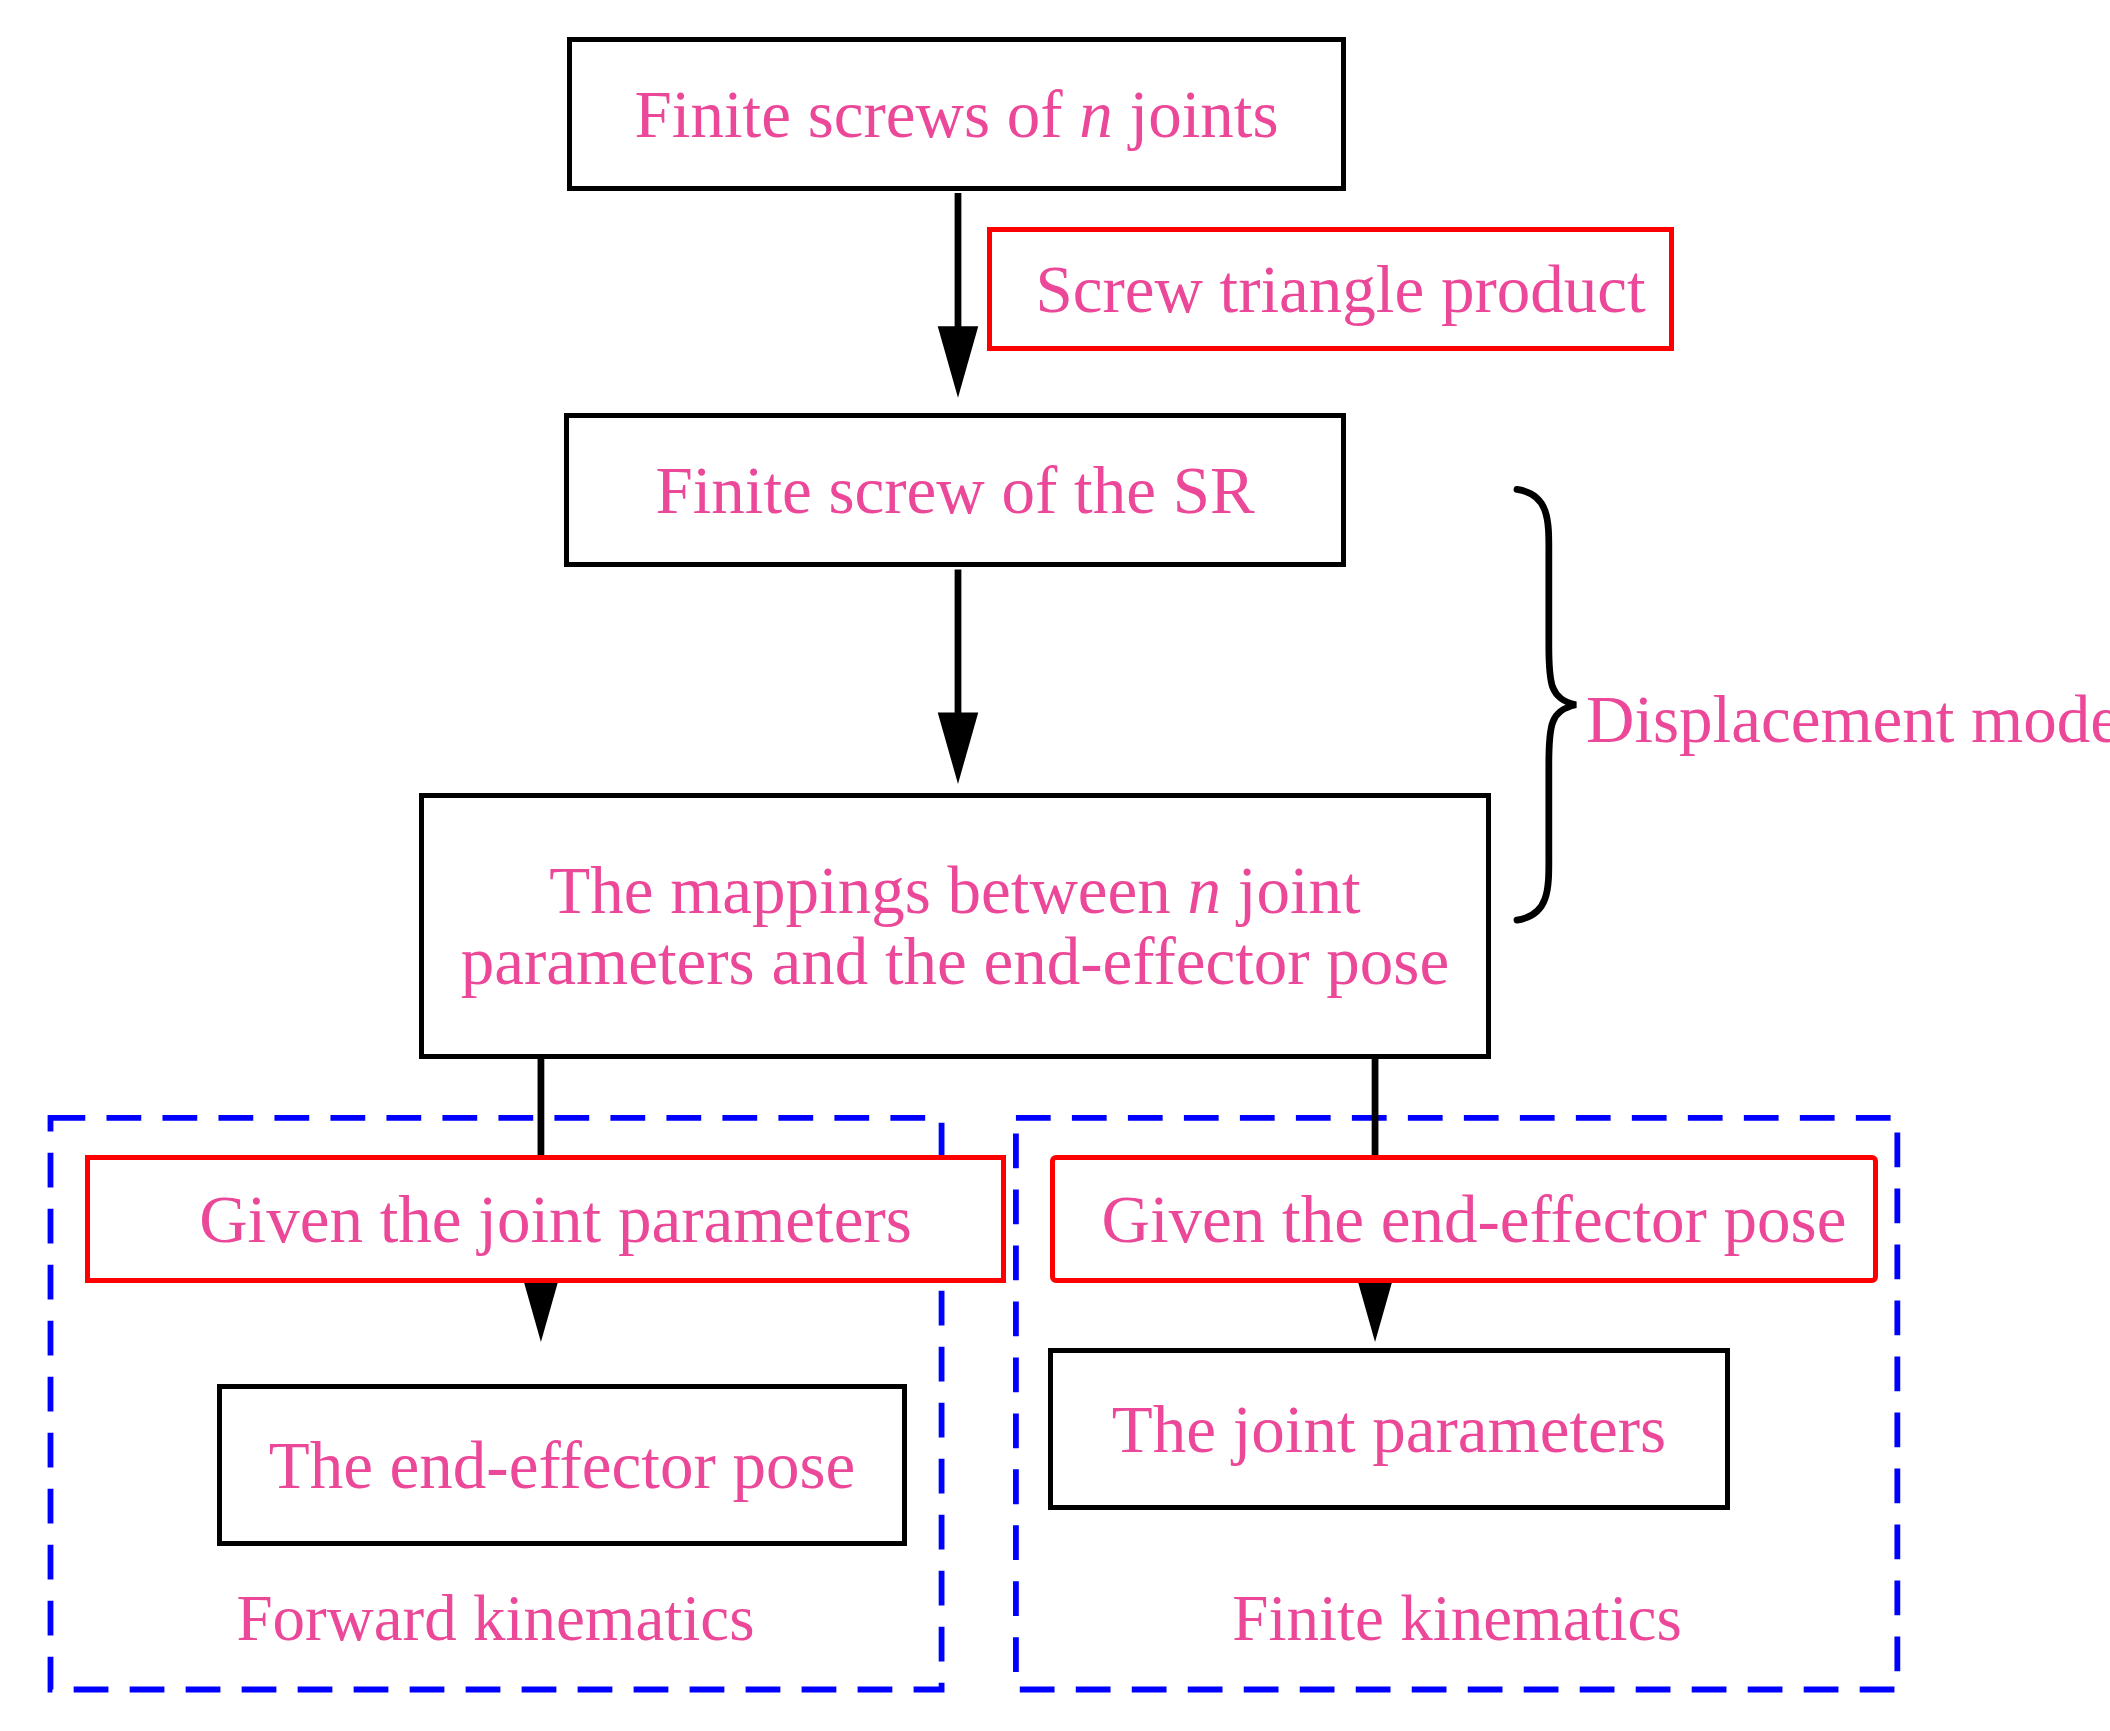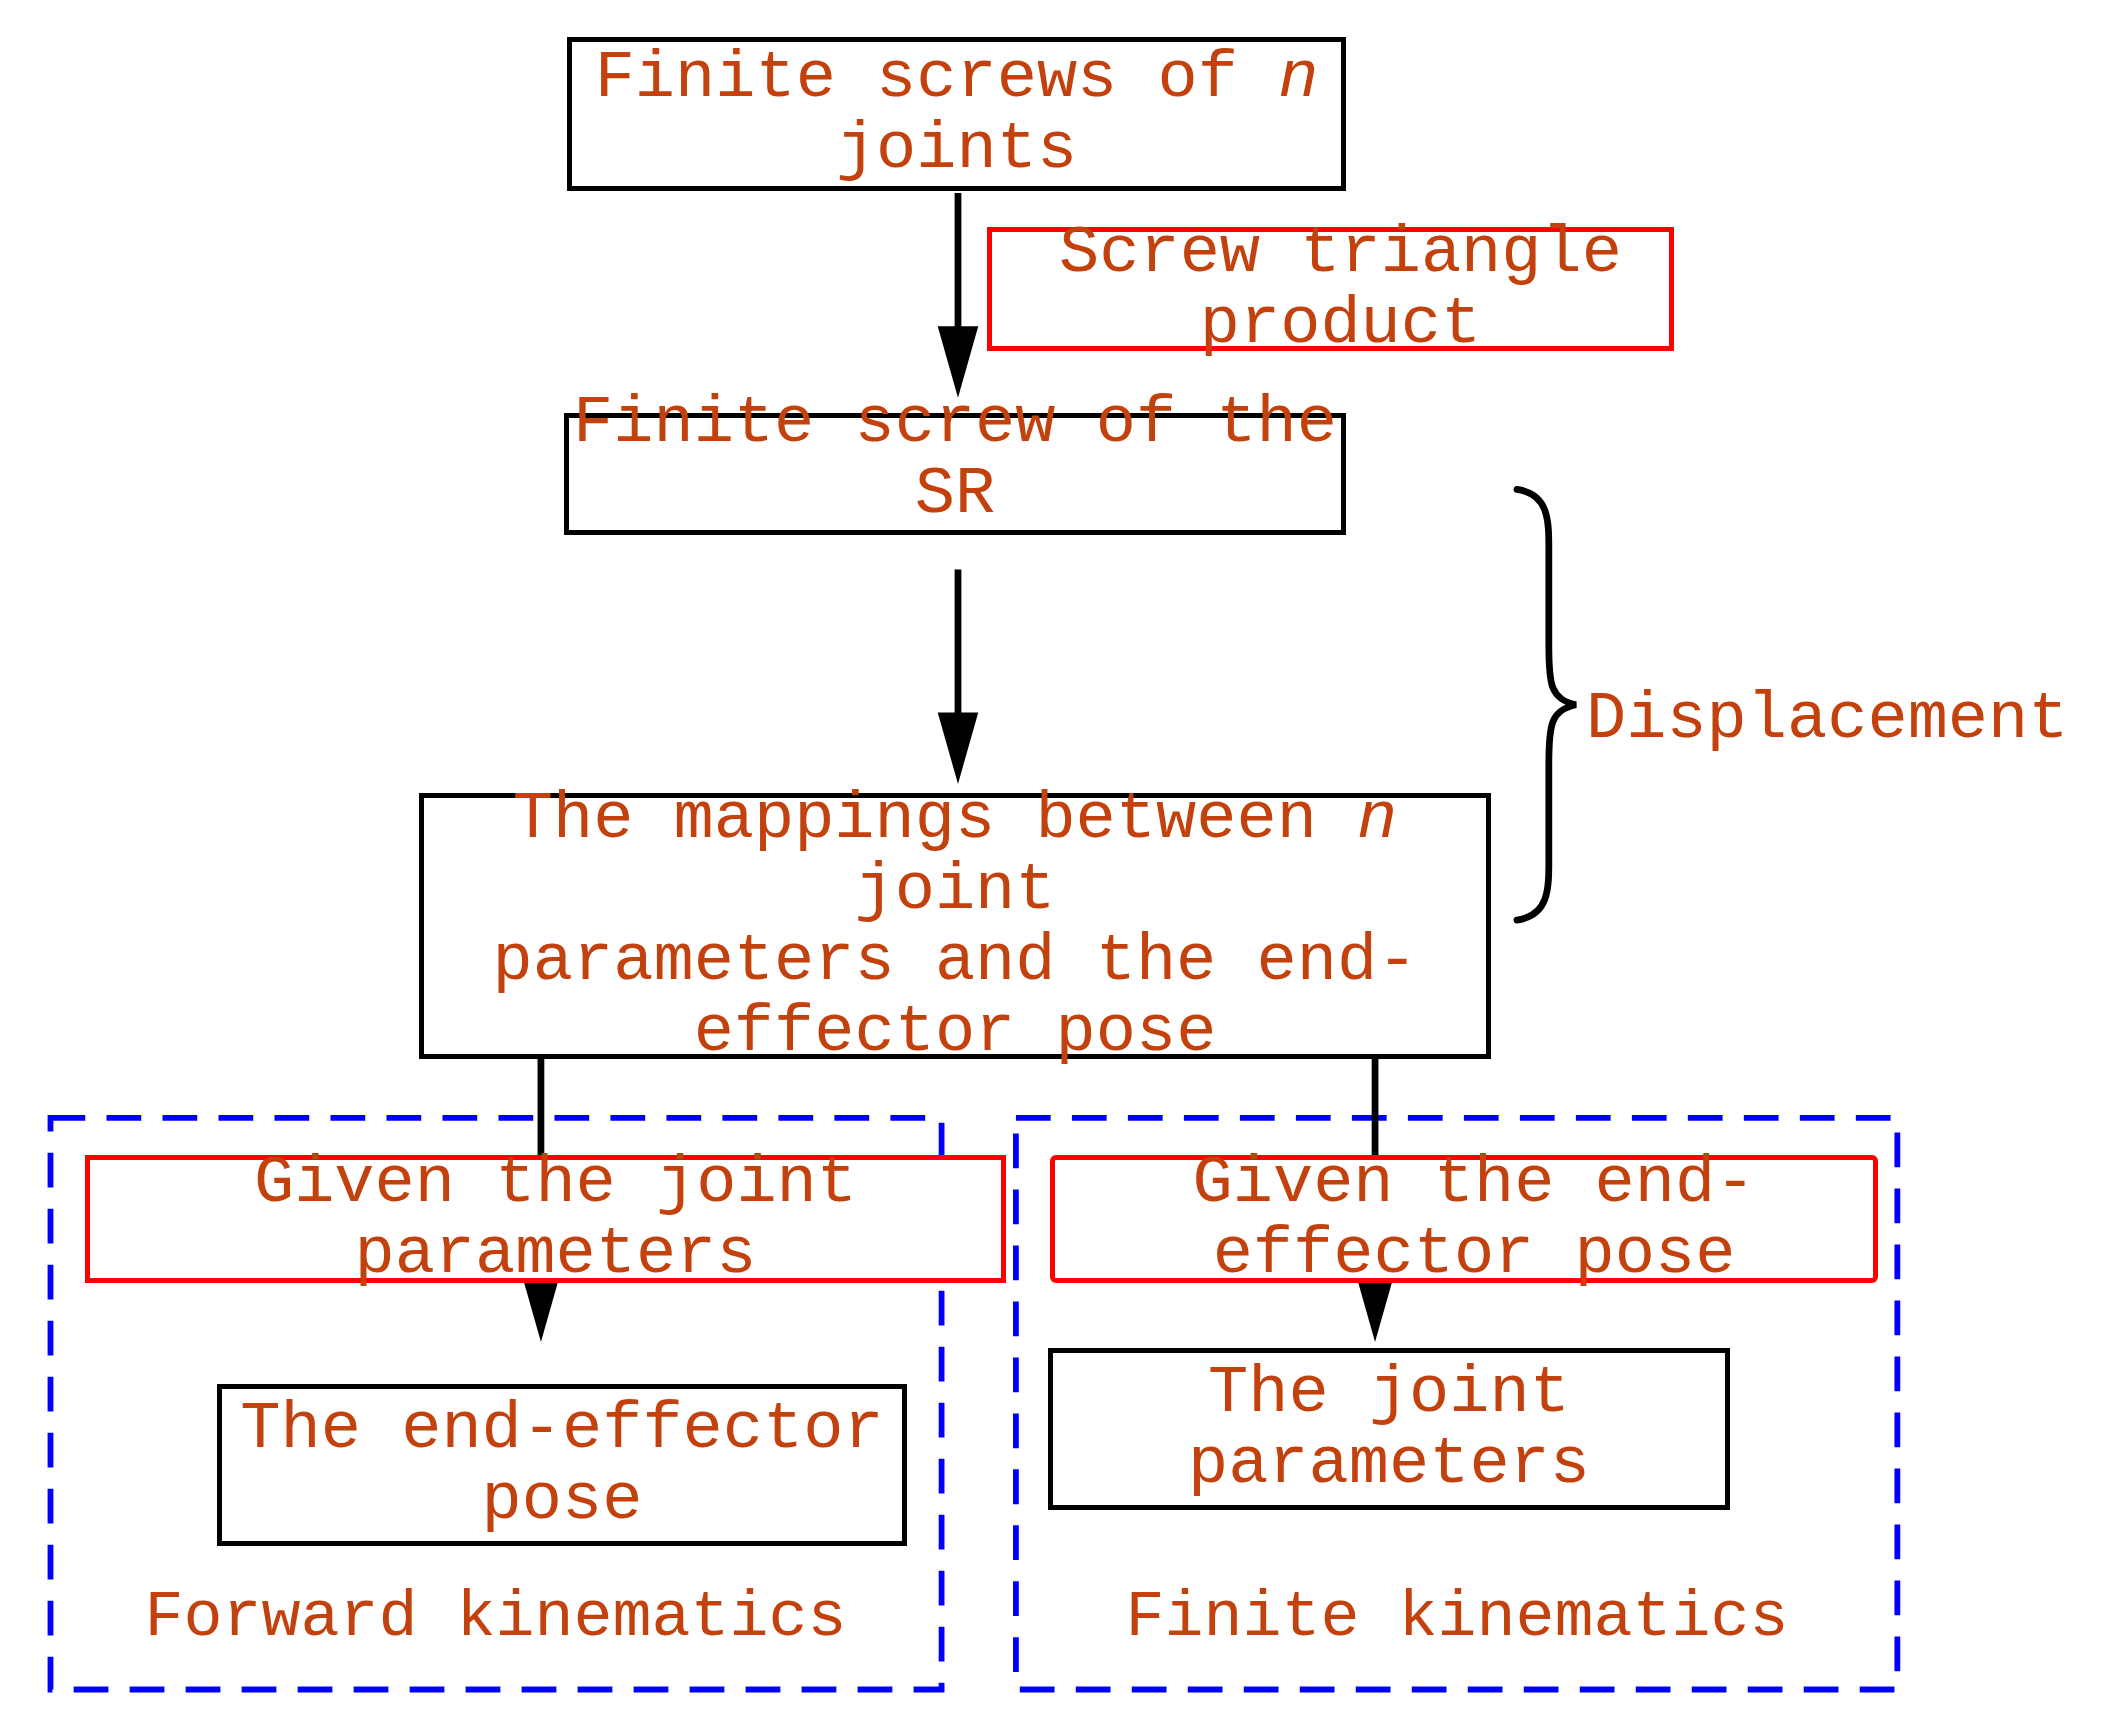--- a/index.html
+++ b/index.html
@@ -1,22 +1,22 @@
 <!DOCTYPE html>
 <html><head>
 <meta charset="utf-8">
 <style>
   html, body { margin: 0; padding: 0; background: #ffffff; }
   .canvas {
     position: relative;
     width: 2111px;
     height: 1731px;
     background: #ffffff;
-    font-family: Liberation Mono, monospace;
-    color: #c2410c;
+    font-family: Liberation Serif, serif;
+    color: #ec4899;
     overflow: hidden;
   }
   .svg-layer {
     position: absolute;
     left: 0; top: 0;
     width: 2111px; height: 1731px;
   }
   .node {
     position: absolute;
     box-sizing: border-box;
@@ -39,21 +39,21 @@
   }
   .caption {
     position: absolute;
     font-size: 65px;
     line-height: 71px;
     text-align: center;
   }
   
   #box-finite-screws   { left: 567px;  top: 37px;   width: 779px;  height: 154px; }
   #box-screw-triangle  { left: 987px; top: 227px;  width: 687px;  height: 124px; }
-  #box-finite-screw-sr { left: 564px;  top: 413px;  width: 782px;  height: 122px; align-items: flex-end; }
+  #box-finite-screw-sr { left: 564px;  top: 413px;  width: 782px;  height: 154px; }
   #box-mappings        { left: 419px;  top: 793px;  width: 1072px; height: 266px; }
   #label-displacement  { left: 1586px; top: 684px; }
   #box-given-joint     { left: 85px;   top: 1155px; width: 921px;  height: 128px; }
   #box-given-pose      { left: 1050px; top: 1155px; width: 828px;  height: 128px; border-radius: 6px; }
   #box-end-effector    { left: 217px;  top: 1348px; width: 690px;  height: 162px; margin-top: 36px; }
   #box-joint-params    { left: 1048px; top: 1348px; width: 682px;  height: 162px; }
   #caption-forward     { left: 50px;   top: 1583px; width: 891px; }
   #caption-inverse     { left: 1016px; top: 1583px; width: 882px; }
 </style>
 </head>

